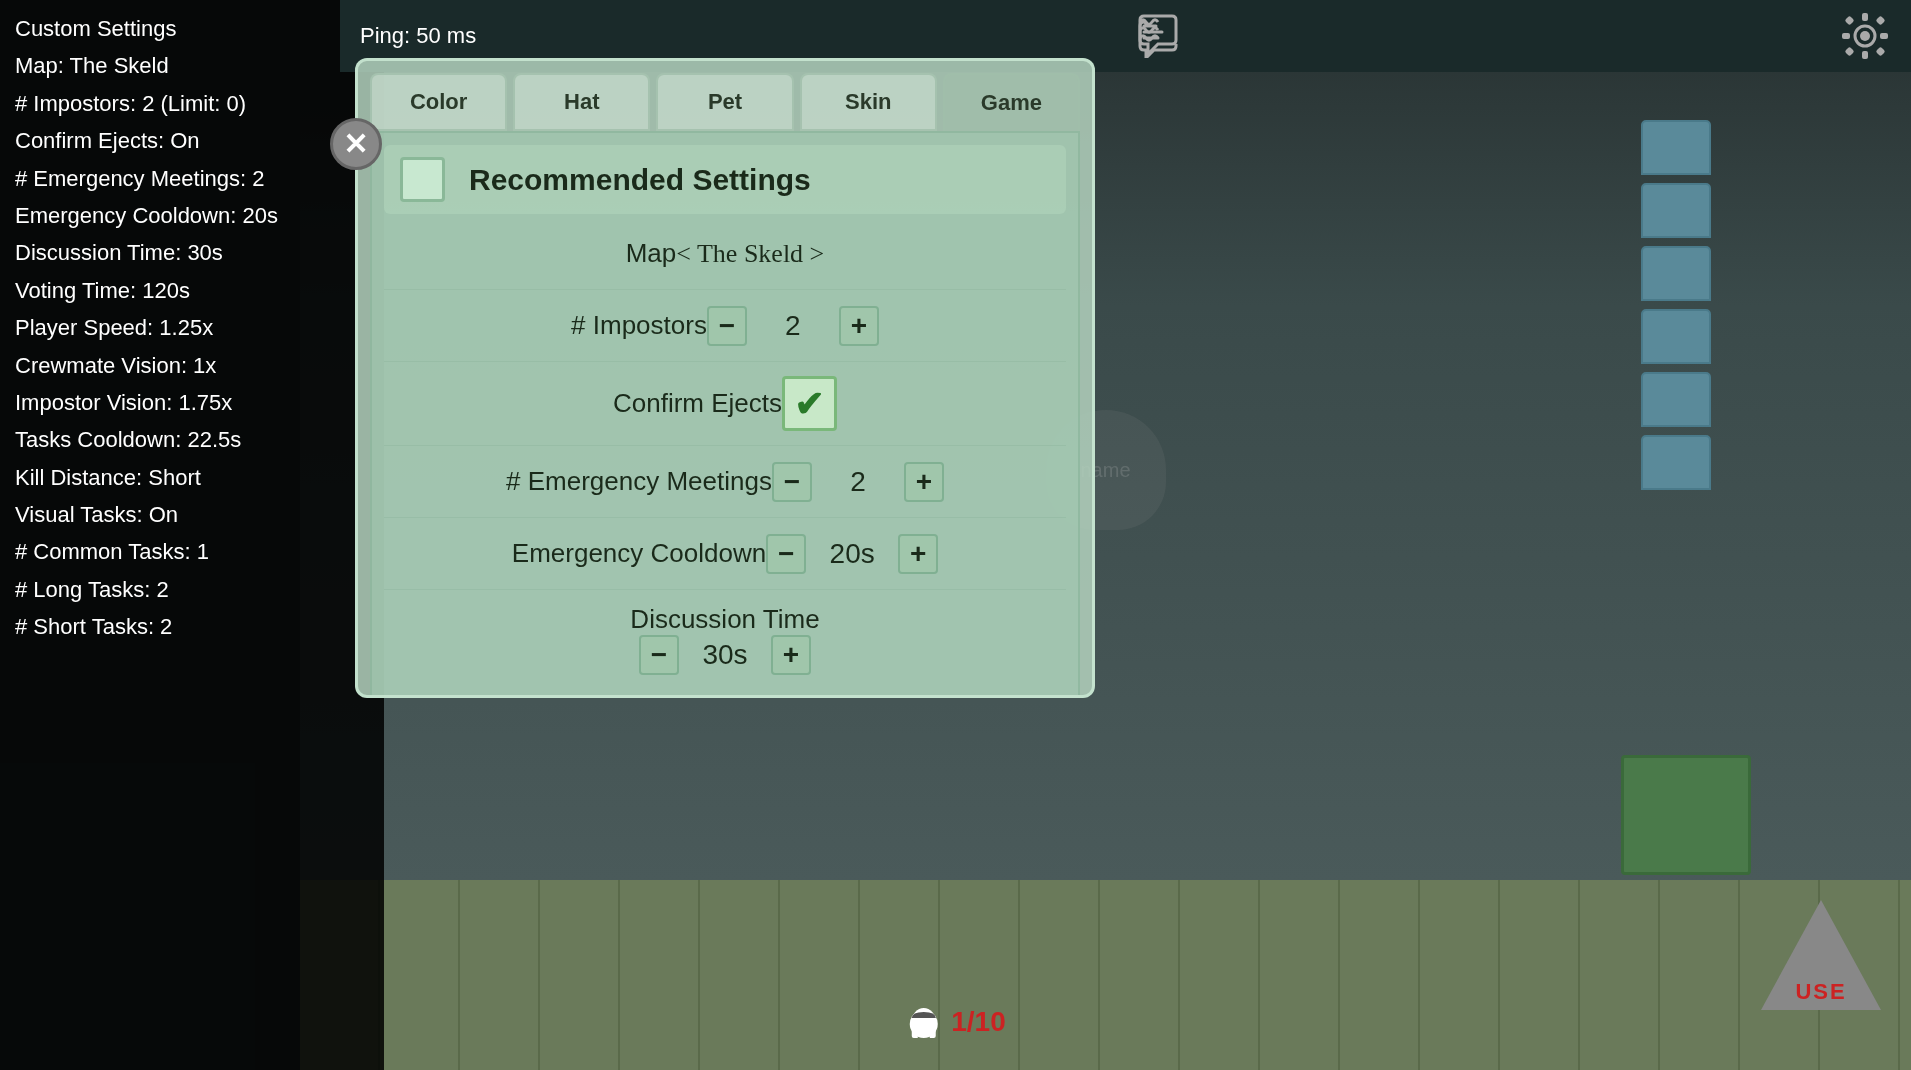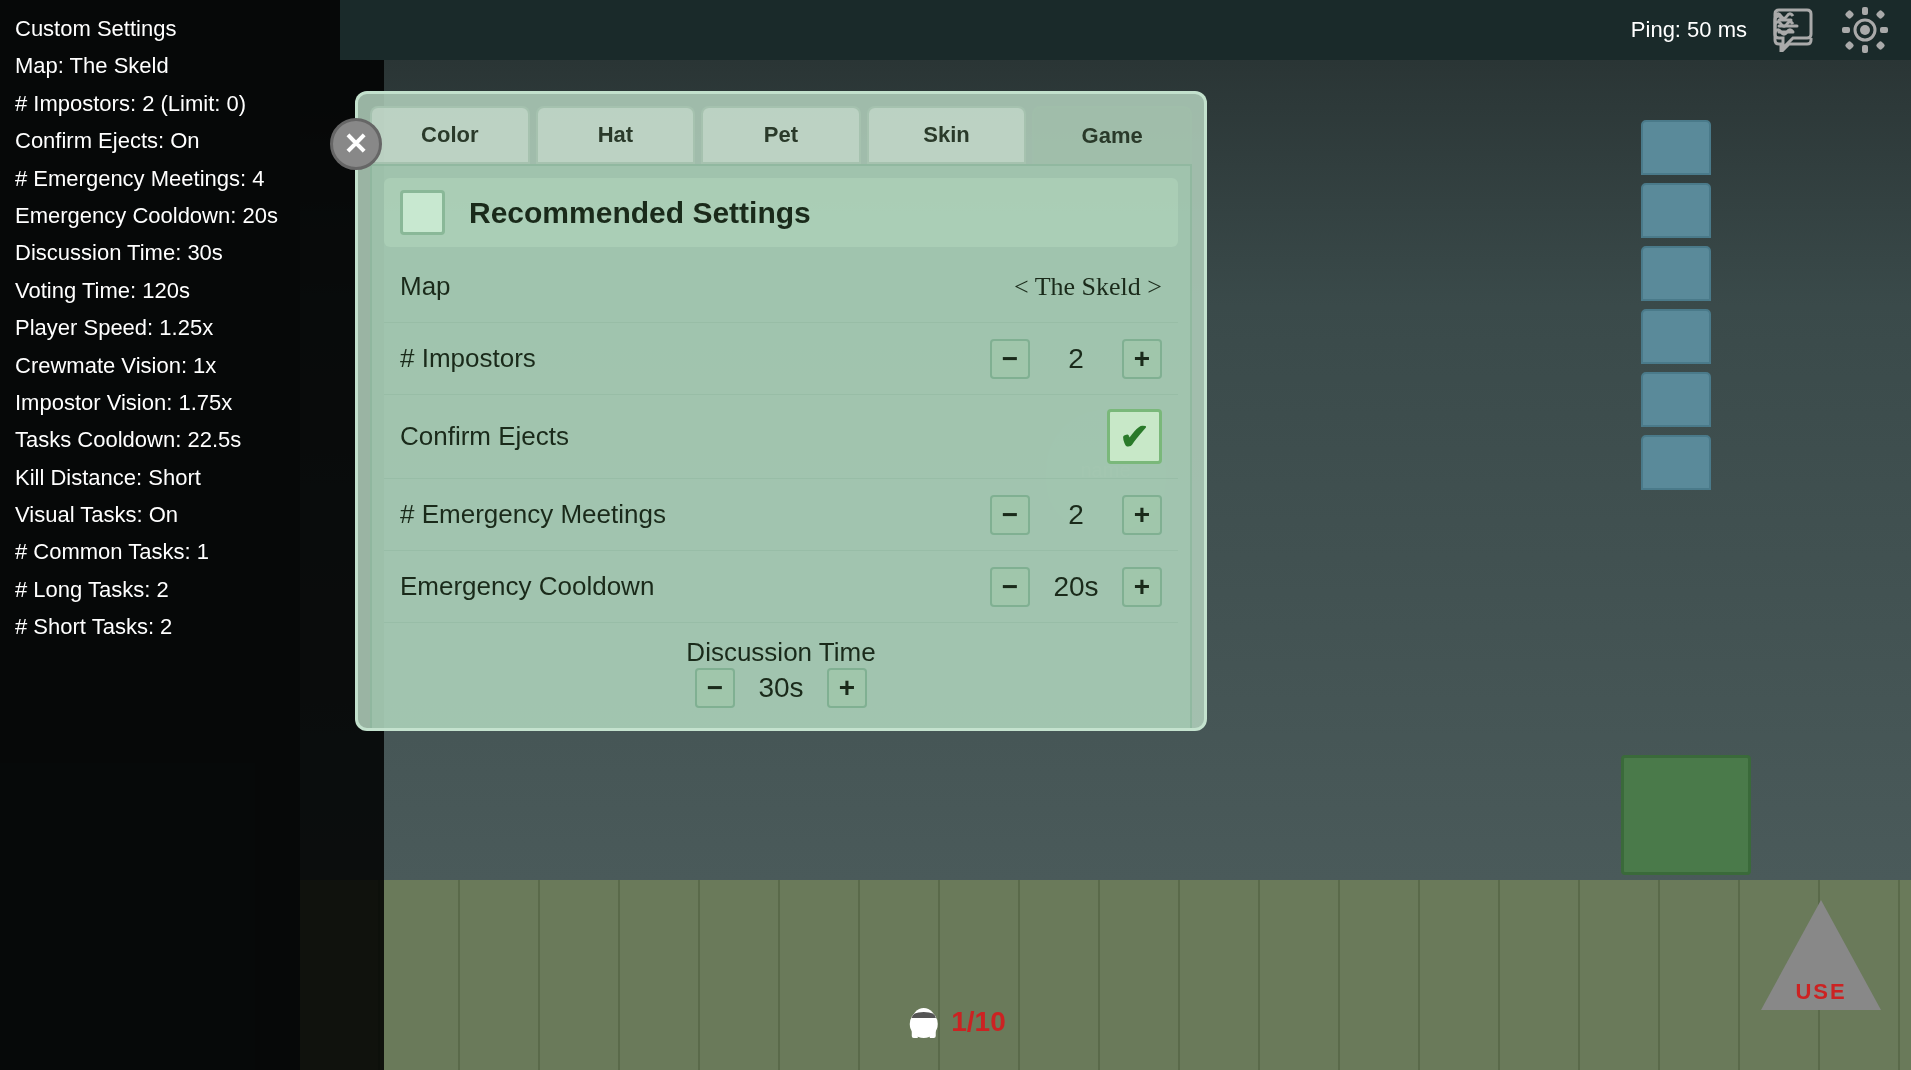--- a/index.html
+++ b/index.html
@@ -97,25 +97,25 @@
       line-height: 1.7;
       font-family: Arial, sans-serif;
     }
 
     
     .top-bar {
       position: absolute;
       top: 0;
       left: 340px;
       right: 0;
-      height: 60px;
+      height: 72px;
       background: #1a2a2a;
       display: flex;
       align-items: center;
-      justify-content: flex-end;
+      justify-content: space-between;
       padding: 0 20px;
       gap: 20px;
     }
 
     .ping-text {
       color: white;
       font-size: 22px;
       font-family: Arial, sans-serif;
     }
 
@@ -142,22 +142,22 @@
       color: #cc2222;
       font-size: 28px;
       font-weight: bold;
       font-family: Arial, sans-serif;
     }
 
     
     .dialog {
       position: absolute;
       left: 355px;
-      top: 91px;
-      width: 852px;
+      top: 58px;
+      width: 740px;
       height: 640px;
       background: rgba(180, 210, 190, 0.85);
       border-radius: 12px;
       border: 3px solid rgba(200, 230, 210, 0.9);
       overflow: hidden;
     }
 
     
     .tab-bar {
       display: flex;
@@ -220,21 +220,21 @@
       font-size: 30px;
       font-weight: bold;
       color: #1a2a1a;
       font-family: Arial, sans-serif;
     }
 
     
     .setting-row {
       display: flex;
       align-items: center;
-      justify-content: space-between;
+      justify-content: center;
       padding: 14px 16px;
       border-bottom: 1px solid rgba(140, 180, 155, 0.4);
       min-height: 72px;
     }
 
     .setting-label {
       font-size: 26px;
       font-family: Arial, sans-serif;
       color: #1a2a1a;
       font-weight: normal;
@@ -394,21 +394,21 @@
     <div class="use-sign-text">USE</div>
   </div>
 </div>
 
 <div class="left-sidebar">
   <div class="sidebar-text">
     <div>Custom Settings</div>
     <div>Map: The Skeld</div>
     <div># Impostors: 2 (Limit: 0)</div>
     <div>Confirm Ejects: On</div>
-    <div># Emergency Meetings: 4</div>
+    <div># Emergency Meetings: 2</div>
     <div>Emergency Cooldown: 20s</div>
     <div>Discussion Time: 30s</div>
     <div>Voting Time: 120s</div>
     <div>Player Speed: 1.25x</div>
     <div>Crewmate Vision: 1x</div>
     <div>Impostor Vision: 1.75x</div>
     <div>Tasks Cooldown: 22.5s</div>
     <div>Kill Distance: Short</div>
     <div>Visual Tasks: On</div>
     <div># Common Tasks: 1</div>

